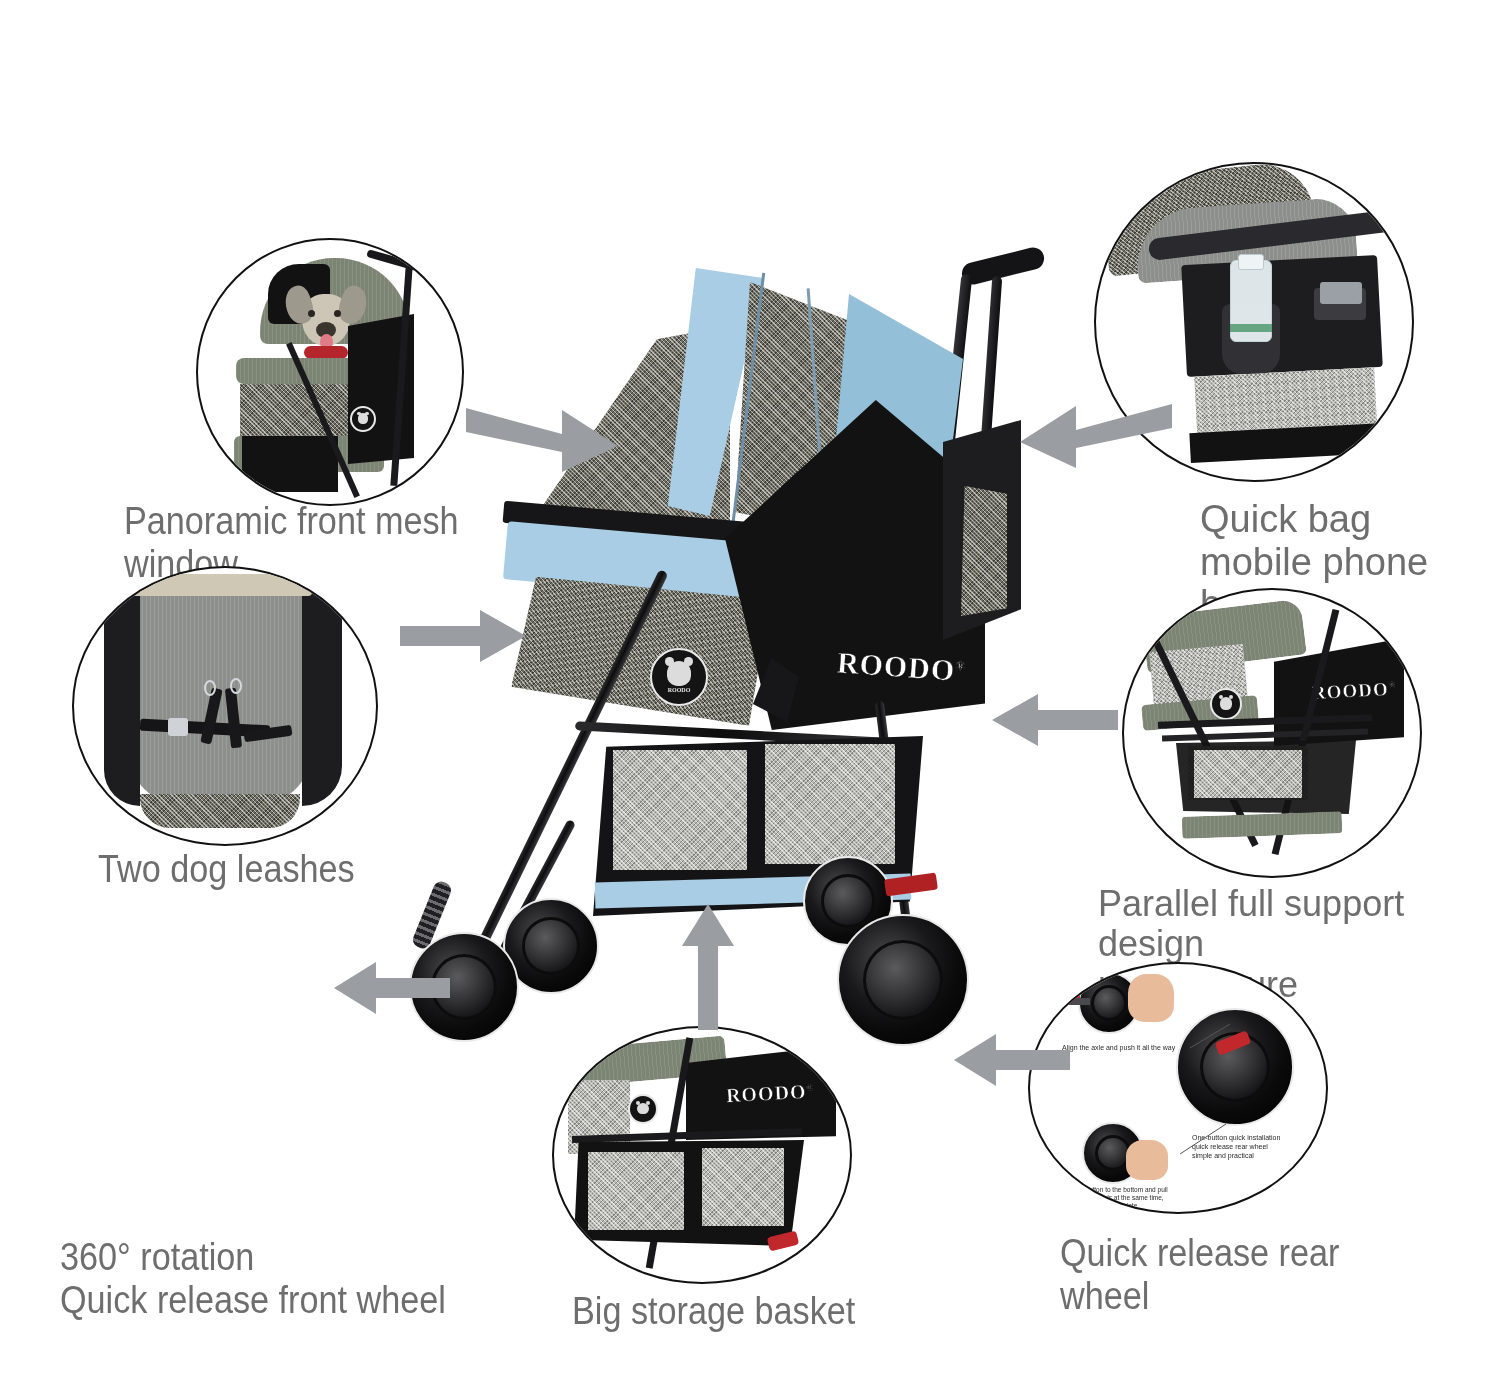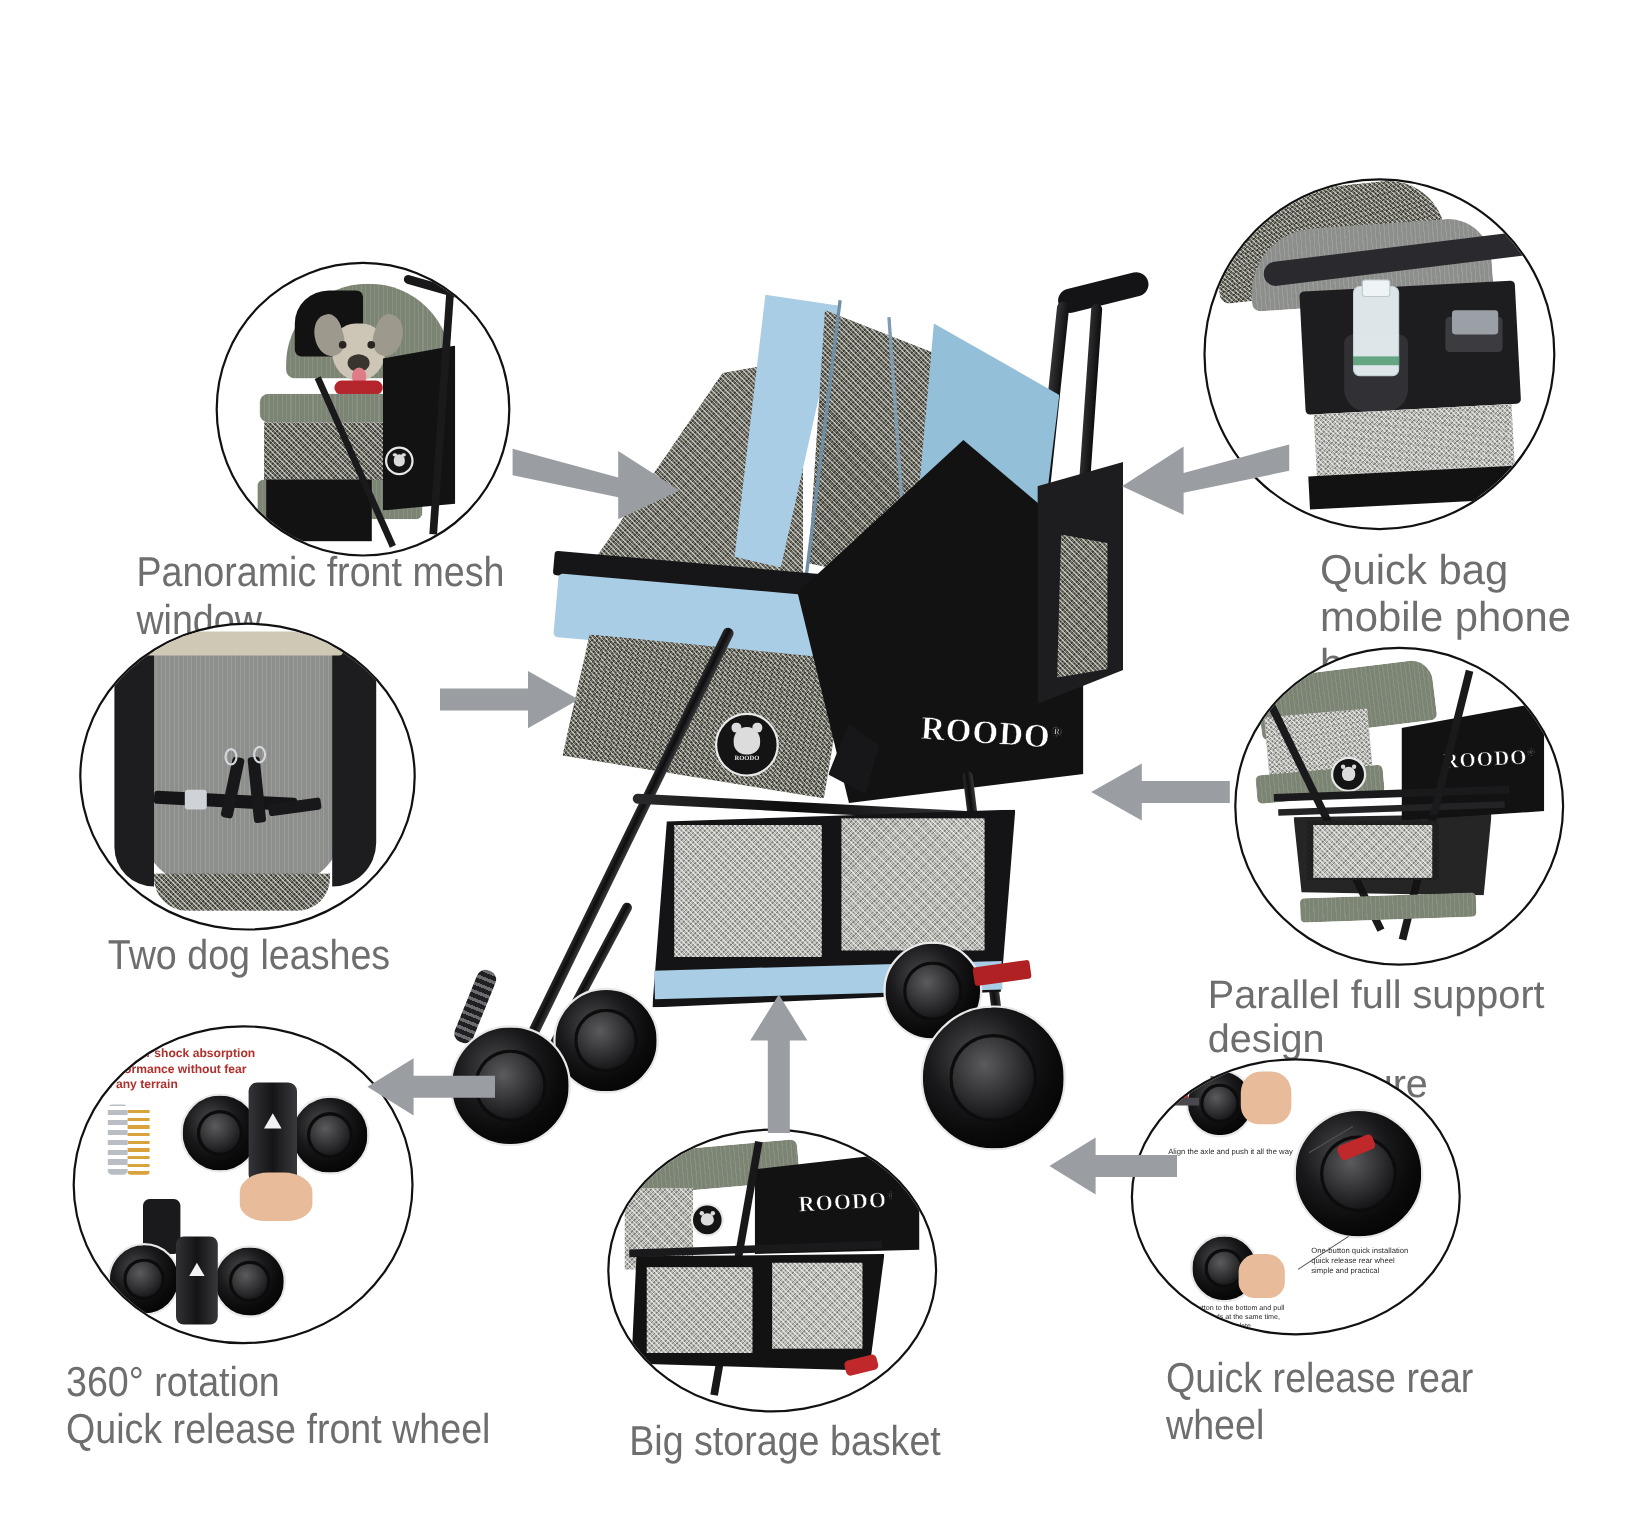--- a/index.html
+++ b/index.html
@@ -322,42 +322,20 @@
       <div class="mesh-lite" style="position:absolute;left:64px;top:156px;width:120px;height:54px;"></div>
       <div class="blk" style="position:absolute;left:52px;top:150px;width:180px;height:74px;
                   clip-path:polygon(0% 4%,100% 0%,96% 100%,4% 96%);opacity:.92;"></div>
       <div class="mesh-lite" style="position:absolute;left:70px;top:160px;width:108px;height:48px;"></div>
       <div class="fabric-olive" style="position:absolute;left:58px;top:224px;width:160px;height:22px;border-radius:4px;transform:rotate(-2deg);"></div>
     </div>
   </div>
   <div class="label wide" style="left:1098px;top:884px;width:400px;font-size:36px;">Parallel full support design
 more secure</div>
 
-  <div class="circle" style="left:66px;top:932px;width:310px;height:290px;">
-    <div class="inner">
-      <div class="redtxt smalltxt" style="left:24px;top:18px;width:170px;font-size:11px;white-space:pre-line;">Superior shock absorption
-performance without fear
-of any terrain</div>
-      <div class="spring" style="position:absolute;left:48px;top:72px;width:20px;height:62px;"></div>
-      <div style="position:absolute;left:30px;top:70px;width:18px;height:64px;
-                  background:repeating-linear-gradient(0deg,#b9bec4 0 5px,transparent 5px 9px);border-radius:4px;"></div>
-
-      <div class="wheel" style="position:absolute;left:96px;top:60px;width:72px;height:72px;"></div>
-      <div class="wheel" style="position:absolute;left:196px;top:62px;width:72px;height:72px;"></div>
-      <div style="position:absolute;left:158px;top:50px;width:44px;height:92px;background:linear-gradient(90deg,#343438,#151517 50%,#3a3a3e);border-radius:8px;"></div>
-      <div style="position:absolute;left:172px;top:78px;width:0;height:0;border-left:8px solid transparent;border-right:8px solid transparent;border-bottom:14px solid #f2f2f2;"></div>
-      <div class="hand" style="position:absolute;left:150px;top:132px;width:66px;height:44px;"></div>
-
-      <div style="position:absolute;left:62px;top:156px;width:34px;height:50px;background:#1a1a1d;border-radius:6px;"></div>
-      <div class="wheel" style="position:absolute;left:30px;top:196px;width:66px;height:66px;"></div>
-      <div class="wheel" style="position:absolute;left:126px;top:198px;width:66px;height:66px;"></div>
-      <div style="position:absolute;left:92px;top:190px;width:38px;height:80px;background:linear-gradient(90deg,#323236,#141416 50%,#38383c);border-radius:7px;"></div>
-      <div style="position:absolute;left:104px;top:214px;width:0;height:0;border-left:7px solid transparent;border-right:7px solid transparent;border-bottom:12px solid #f2f2f2;"></div>
-    </div>
-  </div>
   <div class="label" style="left:60px;top:1236px;width:460px;">360° rotation
 Quick release front wheel</div>
 
   <div class="circle" style="left:552px;top:1026px;width:300px;height:258px;">
     <div class="inner">
       <div class="fabric-olive" style="position:absolute;left:22px;top:14px;width:150px;height:38px;border-radius:6px;transform:rotate(-5deg);"></div>
       <div class="mesh-lite" style="position:absolute;left:14px;top:52px;width:62px;height:74px;"></div>
       <div class="blk" style="position:absolute;left:132px;top:18px;width:150px;height:94px;
                   clip-path:polygon(0% 18%,100% 0%,100% 96%,0% 100%);"></div>
       <div class="brand-text" style="position:absolute;left:172px;top:54px;font-size:20px;transform:rotate(-3deg);">

